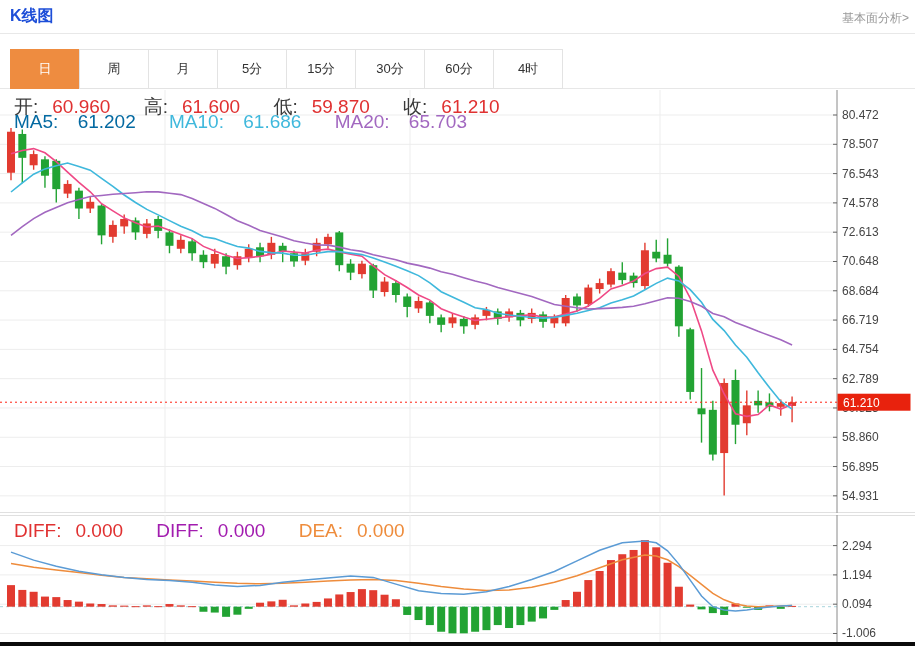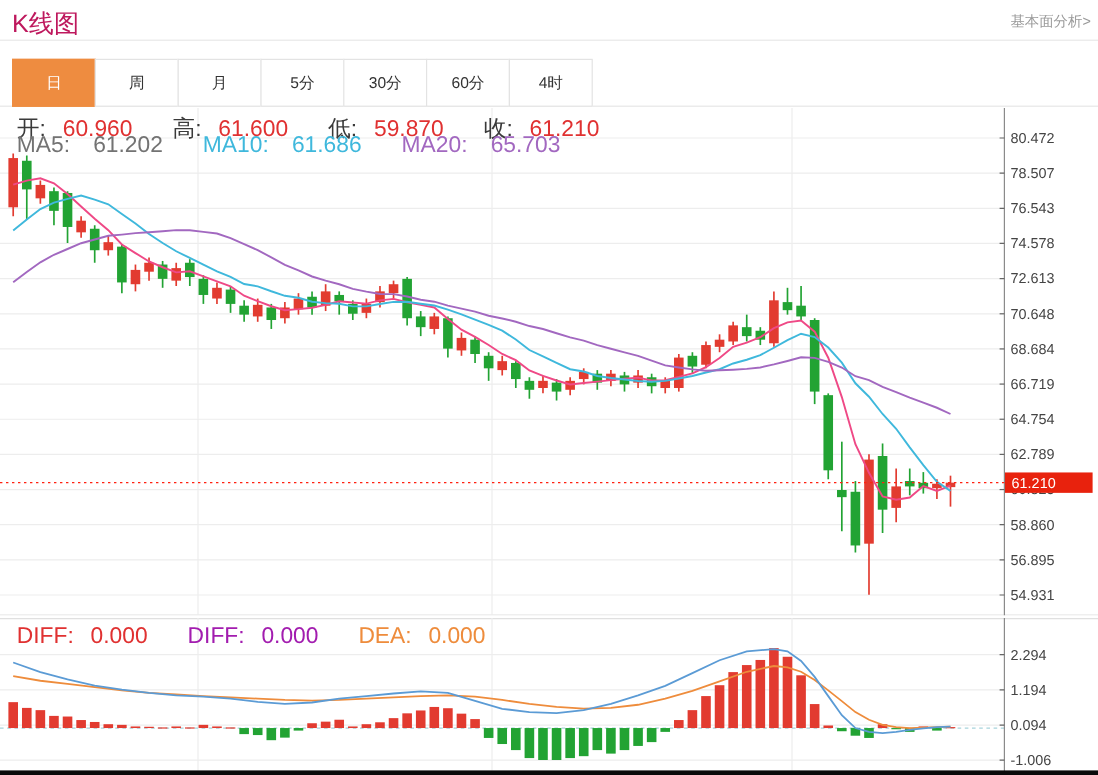--- a/index.html
+++ b/index.html
@@ -1,50 +1,51 @@
 <!DOCTYPE html>
 <html><head>
 <meta charset="utf-8">
 <style>
   html,body{margin:0;padding:0}
   body{width:915px;height:646px;position:relative;font-family:"Liberation Sans","DejaVu Sans",sans-serif;background:#fff;overflow:hidden}
-  .title{position:absolute;left:10px;top:6px;font-size:21px;font-weight:normal;color:#be185d}
+  .title{position:absolute;left:10px;top:6px;font-size:16px;font-weight:bold;color:#1d4ed8}
   .fund-link{position:absolute;right:6px;top:10px;font-size:12px;color:#999;cursor:pointer;text-decoration:none}
   .divider{position:absolute;left:0;top:33px;width:915px;height:1px;background:#e8e8e8}
   .tabs{position:absolute;left:10px;top:49px;display:flex;z-index:3}
   .tab{box-sizing:border-box;width:70px;height:40px;line-height:38px;text-align:center;font-size:13px;color:#333;background:#fff;border:1px solid #e3e3e3;margin-left:-1px;cursor:pointer}
   .tab:first-child{margin-left:0}
   .tab.active{background:#ee8c40;border-color:#ee8c40;color:#fff}
   .tabrow-line{position:absolute;left:0;top:88px;width:915px;height:1px;background:#e7e7e7}
   svg{position:absolute;left:0;font-family:"Liberation Sans","DejaVu Sans",sans-serif}
   #main-chart{top:90px}
   #macd-chart{top:515px}
   .overlay{position:absolute;font-size:19px;white-space:nowrap;z-index:2}
   #ohlc-row{left:14px;top:94px}
   #ma-row{left:14px;top:111px}
   #macd-row{left:14px;top:520px}
   .overlay span{margin-right:14px}
   .lbl{color:#3a3a3a}
   .val-red{color:#e03131}
-  .ma5{color:#737373}.ma10{color:#3fb8dc}.ma20{color:#a268c0}
+  .ma5{color:#0369a1}.ma10{color:#3fb8dc}.ma20{color:#a268c0}
   .macd-l{color:#e03131}.diff-l{color:#a21caf}.dea-l{color:#ee8c3c}
   .bottom-bar{position:absolute;left:0;top:642px;width:915px;height:4px;background:#0a0a0a}
 </style>
 </head>
 <body>
 
 <div class="title">K线图</div>
 <a class="fund-link">基本面分析&gt;</a>
 <div class="divider"></div>
 
 <div class="tabs">
   <div class="tab active">日</div>
   <div class="tab">周</div>
   <div class="tab">月</div>
   <div class="tab">5分</div>
+  <div class="tab">15分</div>
   <div class="tab">30分</div>
   <div class="tab">60分</div>
   <div class="tab">4时</div>
 </div>
 <div class="tabrow-line"></div>
 
 <svg id="main-chart" width="915" height="423">
     <line x1="165" y1="0" x2="165" y2="422" stroke="#ededed" stroke-width="1"></line>
     <line x1="410" y1="0" x2="410" y2="422" stroke="#ededed" stroke-width="1"></line>
     <line x1="660" y1="0" x2="660" y2="422" stroke="#ededed" stroke-width="1"></line>

